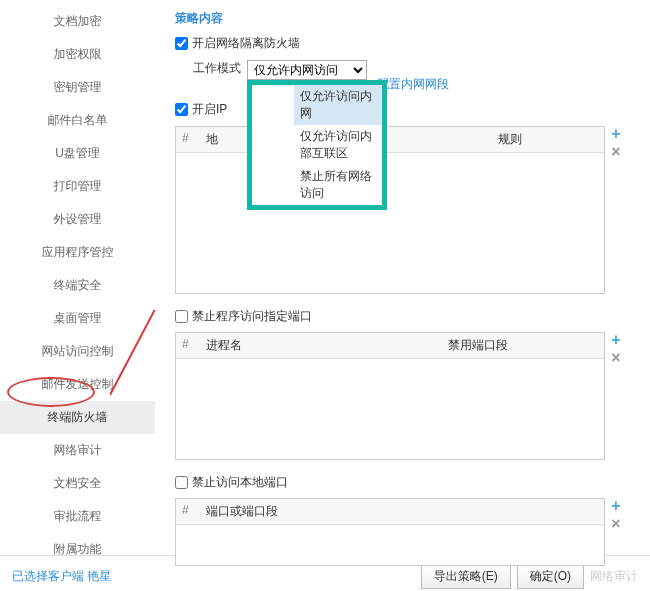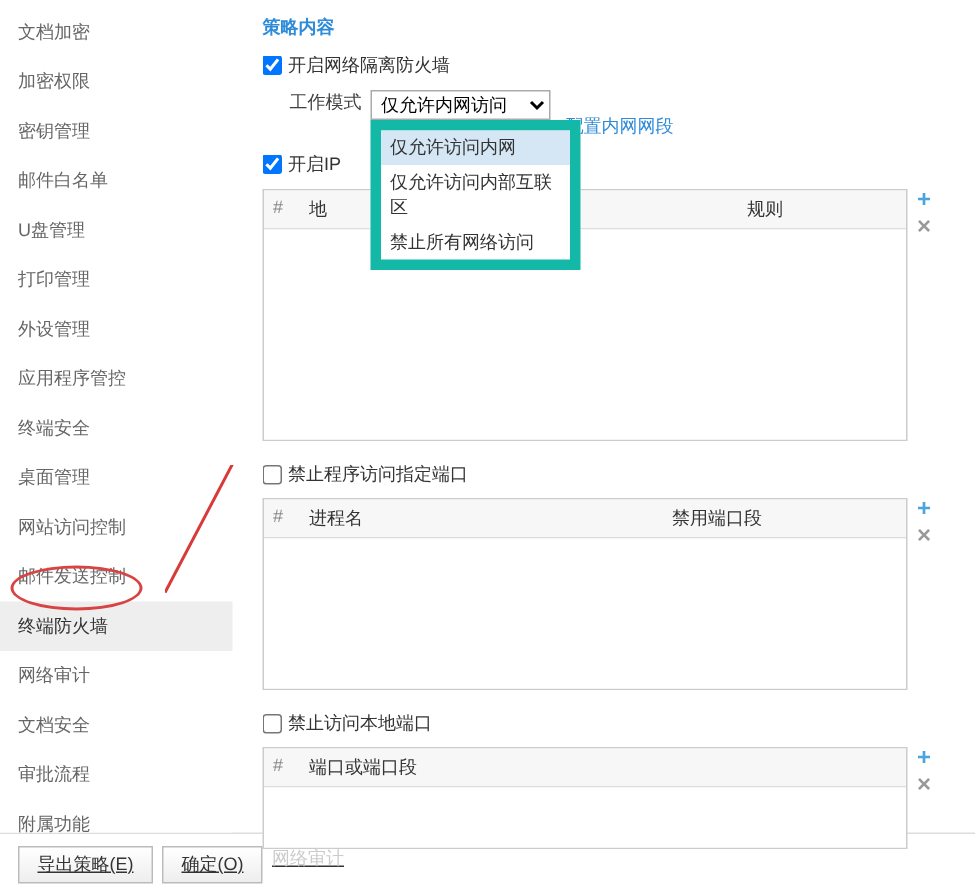--- a/index.html
+++ b/index.html
@@ -1,49 +1,49 @@
 <!DOCTYPE html>
 <html><head>
   <meta charset="utf-8">
   <style>
     * { margin: 0; padding: 0; box-sizing: border-box; font-family: "Microsoft YaHei", Arial, sans-serif; font-size: 12px; }
     body { width: 650px; height: 591px; background: #fff; color: #333; position: relative; overflow: hidden; }
     .container { display: flex; height: 555px; }
     .sidebar { width: 155px; background: #fff; padding-top: 5px; }
-    .sidebar-item { padding: 8px 12px; color: #666; cursor: pointer; }
+    .sidebar-item { padding: 8px 12px; color: #666; cursor: pointer; text-align: center; }
     .sidebar-item.active { background: #eeeeee; color: #333; }
     .annotation-ring { position: absolute; left: 7px; top: 377px; width: 88px; height: 30px; border: 2px solid #d84444; border-radius: 50%; pointer-events: none; }
     .main { flex: 1; padding: 10px 20px 10px 20px; position: relative; }
     .section-title { color: #2e8bd9; font-weight: bold; margin-bottom: 8px; }
     .row { display: flex; margin-bottom: 8px; }
     .checkbox { display: inline-flex; align-items: center; gap: 4px; }
     .checkbox input { margin: 0; }
     .field-label { margin-right: 6px; color: #404040; }
     .select-wrap { position: relative; display: inline-block; margin-right: 10px; }
     select { width: 120px; height: 20px; border: 1px solid #aaa; background: #fff; padding: 0 2px; font-size: 12px; }
     .link { color: #2e8bd9; cursor: pointer; margin-top: 16px; }
-    .dropdown-open { position: absolute; top: 20px; left: 0; width: 140px; background: #fff; border: 7px solid #14b8a6; z-index: 10; }
+    .dropdown-open { position: absolute; top: 20px; left: 0; width: 140px; background: #fff; border: 5px solid #14b8a6; z-index: 10; padding-left: 42px; }
     .dropdown-open .opt { padding: 3px 6px; cursor: pointer; }
     .dropdown-open .opt.hl { background: #d5e7f5; }
     .table { border: 1px solid #ccc; width: 430px; margin-top: 2px; }
     .table-head { display: flex; background: #f7f7f7; border-bottom: 1px solid #ddd; padding: 4px 6px; color: #333; }
     .th-num { width: 24px; color: #888; }
     .th1 { flex: 1; }
     .th2 { width: 100px; font-family: Liberation Mono, monospace; }
     .table-body { height: 140px; background: #fff; }
     .table-body-small { height: 100px; }
     .side-actions { position: absolute; right: 6px; display: flex; flex-direction: column; gap: 2px; }
     .plus-icon, .x-icon { width: 16px; height: 16px; cursor: pointer; font-weight: bold; text-align: center; line-height: 16px; font-size: 16px; }
     .plus-icon { color: #4aa5dd; }
     .x-icon { color: #999; }
     .section { margin-top: 14px; position: relative; }
     .arrow { position: absolute; left: 110px; top: 310px; width: 200px; height: 280px; pointer-events: none; z-index: 5; }
     .footer { border-top: 1px solid #ddd; padding: 8px 12px; display: flex; justify-content: space-between; align-items: center; }
     .footer-left { color: #2e8bd9; }
-    .footer-right { display: flex; gap: 6px; align-items: flex-start; text-decoration: underline; }
+    .footer-right { display: flex; gap: 6px; align-items: center; }
     .btn { border: 1px solid #bbb; background: linear-gradient(#fff,#eee); padding: 3px 12px; cursor: pointer; color: #333; }
     .watermark { color: #ccc; font-size: 12px; }
   </style>
 </head>
 <body>
 
 <div class="container">
   <div class="sidebar">
     <div class="sidebar-item"><span>文档加密</span></div>
     <div class="sidebar-item"><span>加密权限</span></div>
@@ -144,20 +144,21 @@
       </div>
       <div class="side-actions" style="top:24px;">
         <div class="plus-icon">+</div>
         <div class="x-icon">×</div>
       </div>
     </div>
   </div>
 </div>
 
 <div class="footer">
+  <div class="footer-left">已选择客户端 艳星</div>
   <div class="footer-right">
     <button class="btn">导出策略(E)</button>
     <button class="btn">确定(O)</button>
     <span class="watermark">网络审计</span>
   </div>
 </div>
 
 <div class="annotation-ring"></div>
 
 <svg class="arrow">

